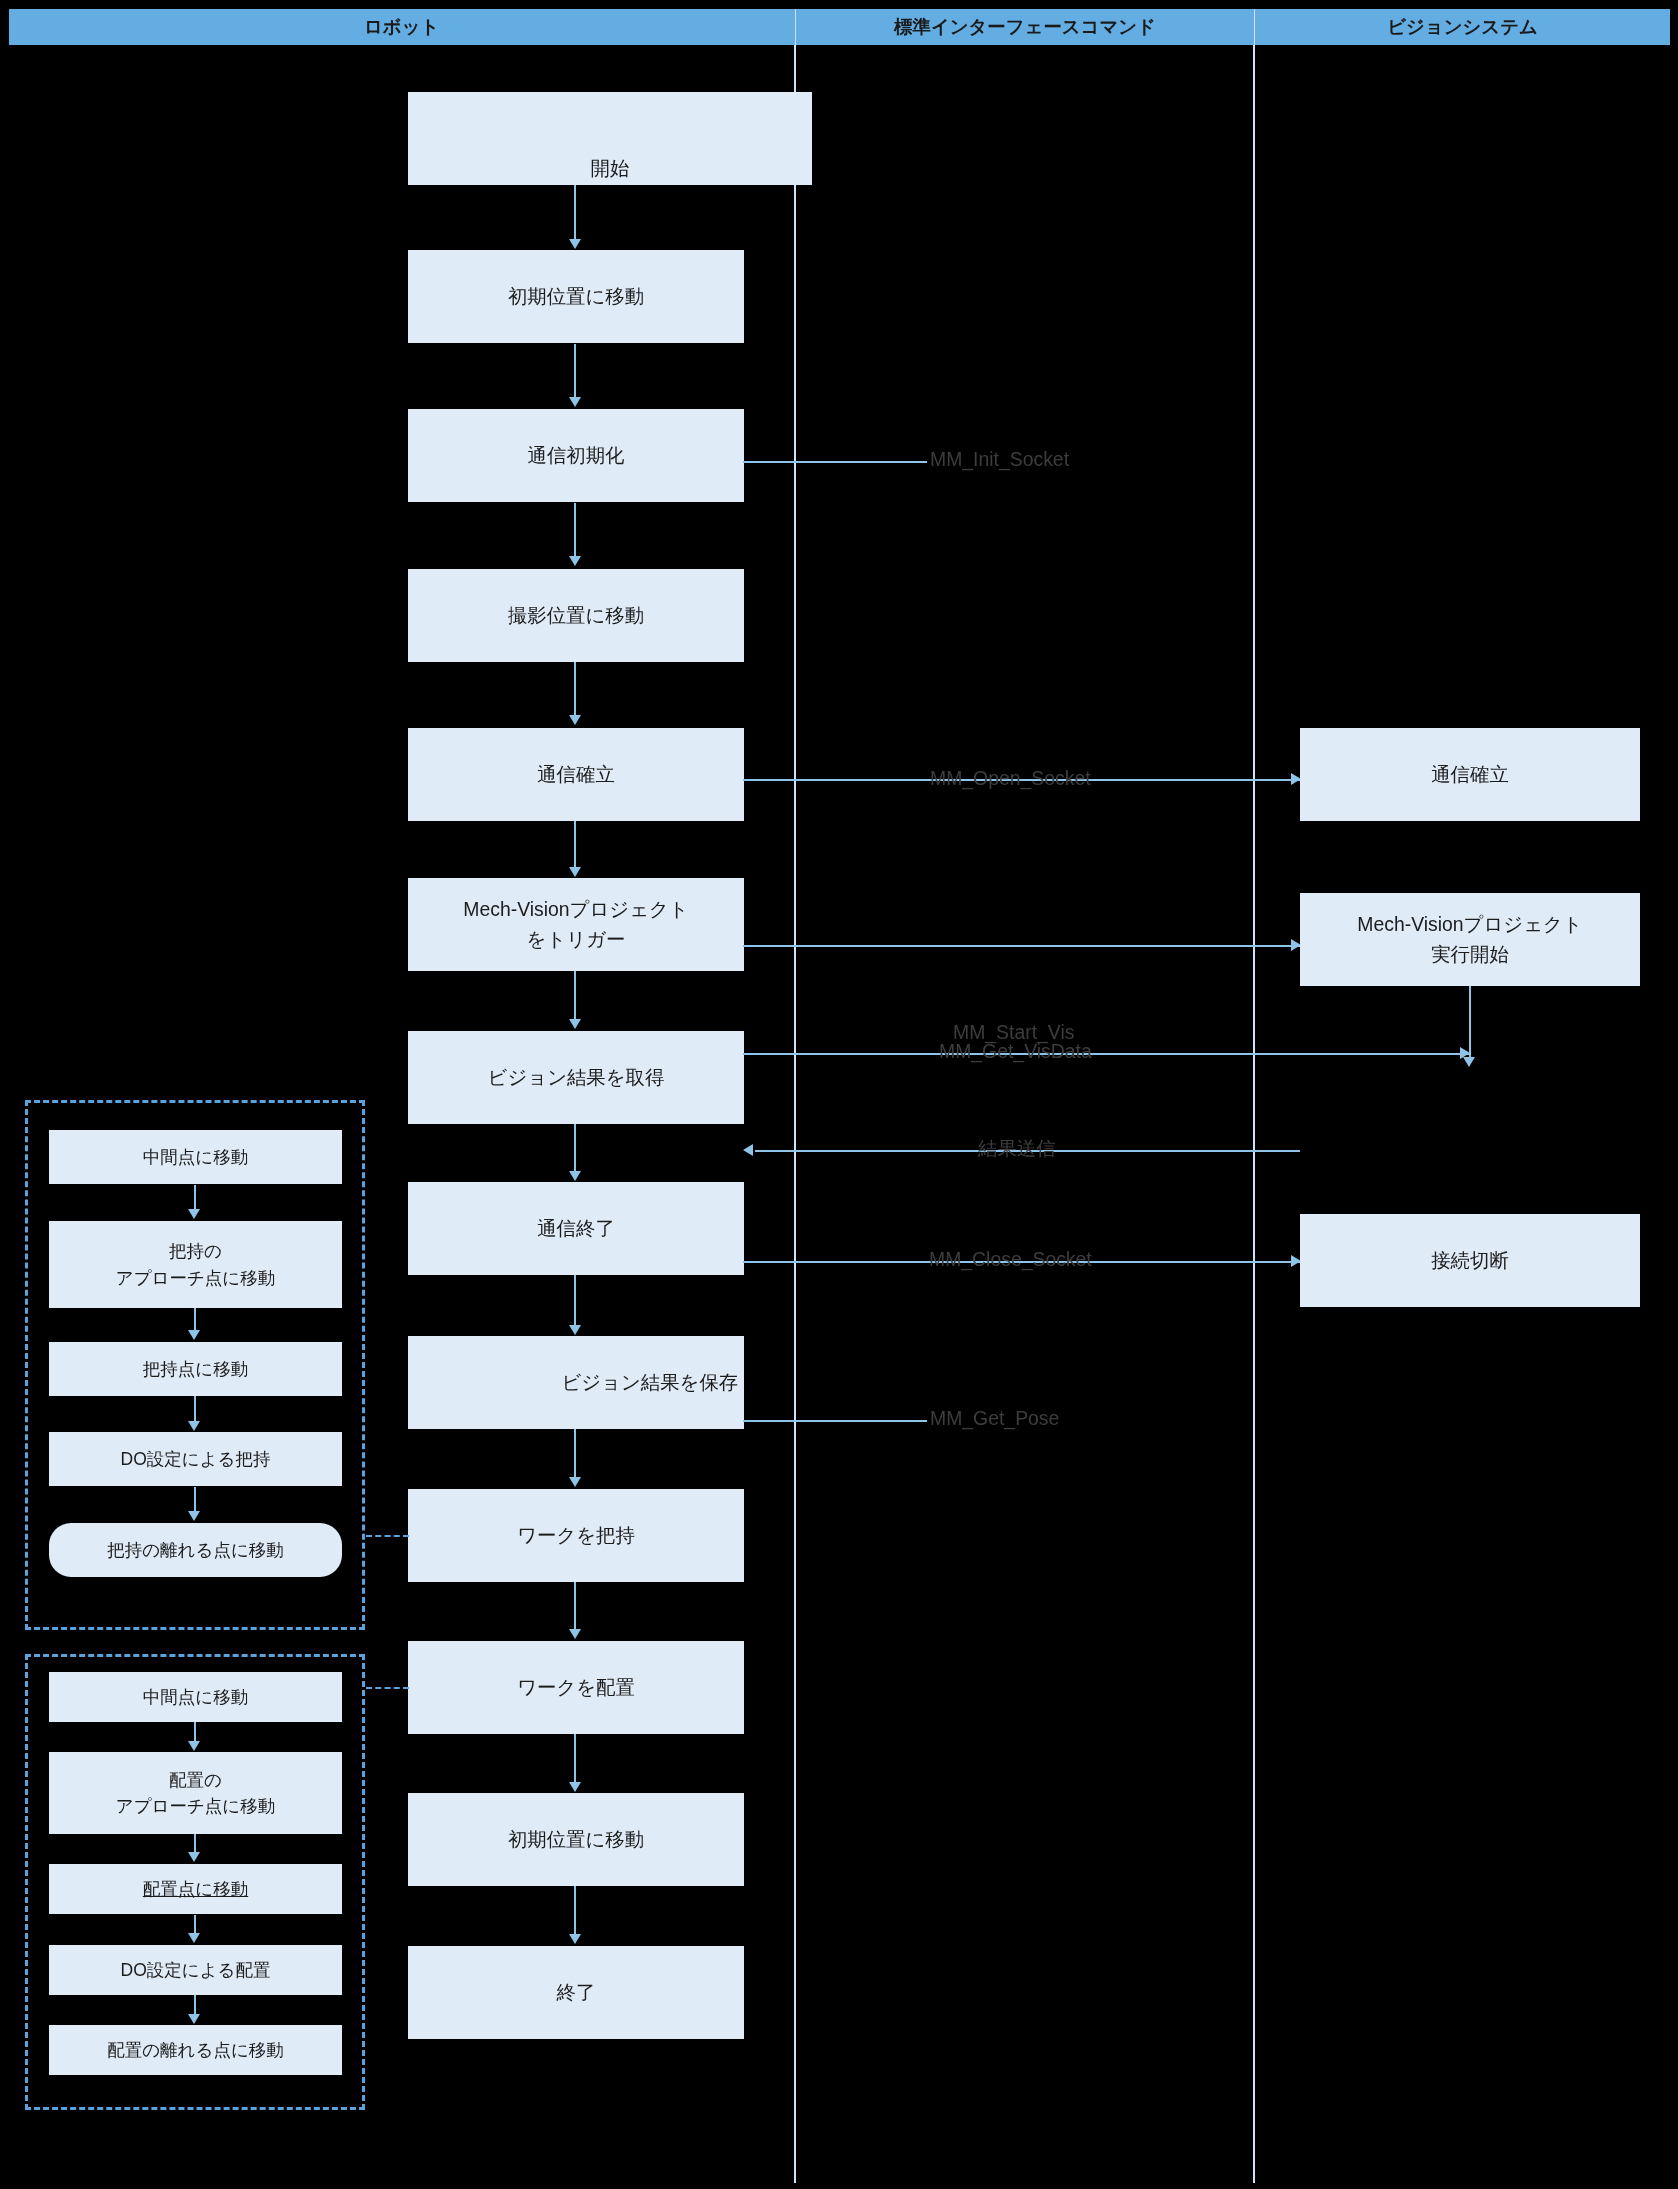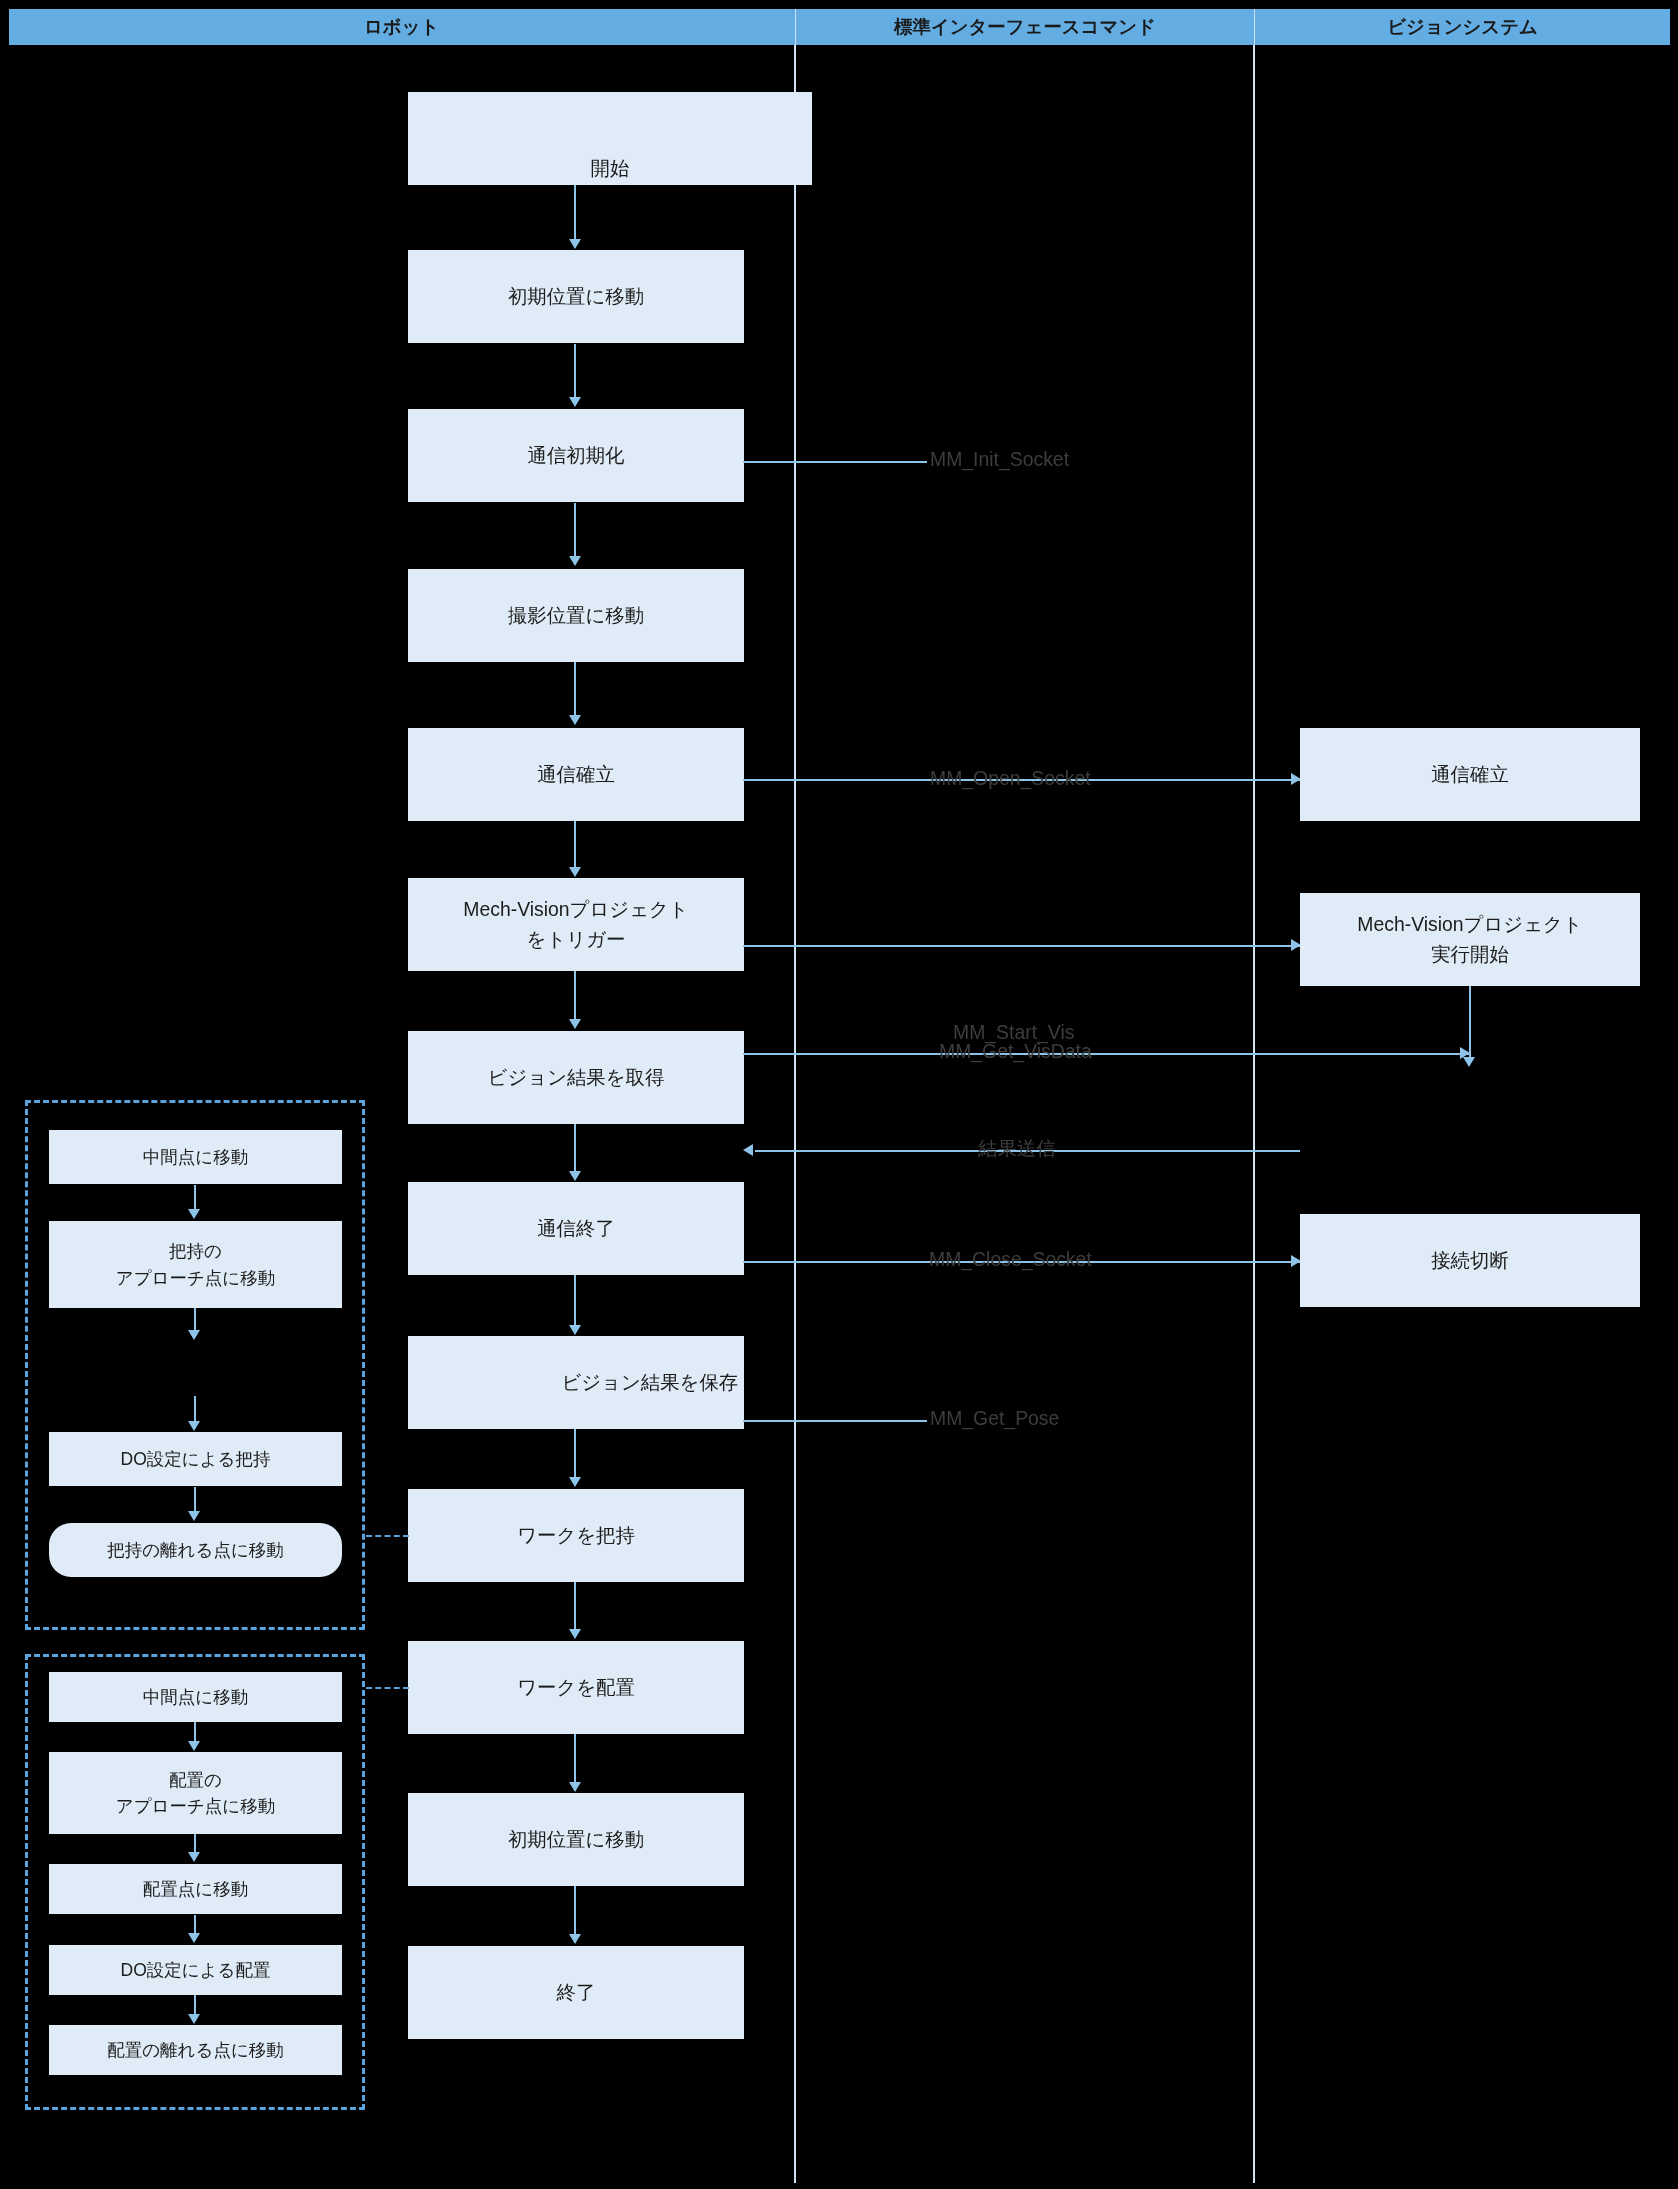--- a/index.html
+++ b/index.html
@@ -217,20 +217,23 @@
   <div class="vline" style="left:194px;top:1185px;height:27px;"></div>
   <div class="arrow-d" style="left:188px;top:1209px;"></div>
 
   <div class="pbox small" style="left:49px;top:1221px;width:293px;height:87px;">
     <span style="white-space:pre-line;">把持の
 アプローチ点に移動</span>
   </div>
   <div class="vline" style="left:194px;top:1308px;height:25px;"></div>
   <div class="arrow-d" style="left:188px;top:1330px;"></div>
 
+  <div class="pbox small" style="left:49px;top:1342px;width:293px;height:54px;">
+    <span>把持点に移動</span>
+  </div>
   <div class="vline" style="left:194px;top:1396px;height:27px;"></div>
   <div class="arrow-d" style="left:188px;top:1421px;"></div>
 
   <div class="pbox small" style="left:49px;top:1432px;width:293px;height:54px;">
     <span>DO設定による把持</span>
   </div>
   <div class="vline" style="left:194px;top:1487px;height:27px;"></div>
   <div class="arrow-d" style="left:188px;top:1511px;"></div>
 
   <div class="pbox small" style="left:49px;top:1523px;width:293px;height:54px;border-radius:22px;">
@@ -247,21 +250,21 @@
   <div class="vline" style="left:194px;top:1722px;height:21.3px;"></div>
   <div class="arrow-d" style="left:188px;top:1741px;"></div>
 
   <div class="pbox small" style="left:49px;top:1752px;width:293px;height:82px;">
     <span style="white-space:pre-line;">配置の
 アプローチ点に移動</span>
   </div>
   <div class="vline" style="left:194px;top:1834px;height:21.3px;"></div>
   <div class="arrow-d" style="left:188px;top:1852px;"></div>
 
-  <div class="pbox small" style="left:49px;top:1864px;width:293px;height:50px;">
+  <div class="pbox small" style="left:49px;top:1864px;width:293px;height:50px;text-decoration:underline;">
     <span>配置点に移動</span>
   </div>
   <div class="vline" style="left:194px;top:1915px;height:21.3px;"></div>
   <div class="arrow-d" style="left:188px;top:1933px;"></div>
 
   <div class="pbox small" style="left:49px;top:1945px;width:293px;height:50px;">
     <span>DO設定による配置</span>
   </div>
   <div class="vline" style="left:194px;top:1995px;height:21.3px;"></div>
   <div class="arrow-d" style="left:188px;top:2014px;"></div>

